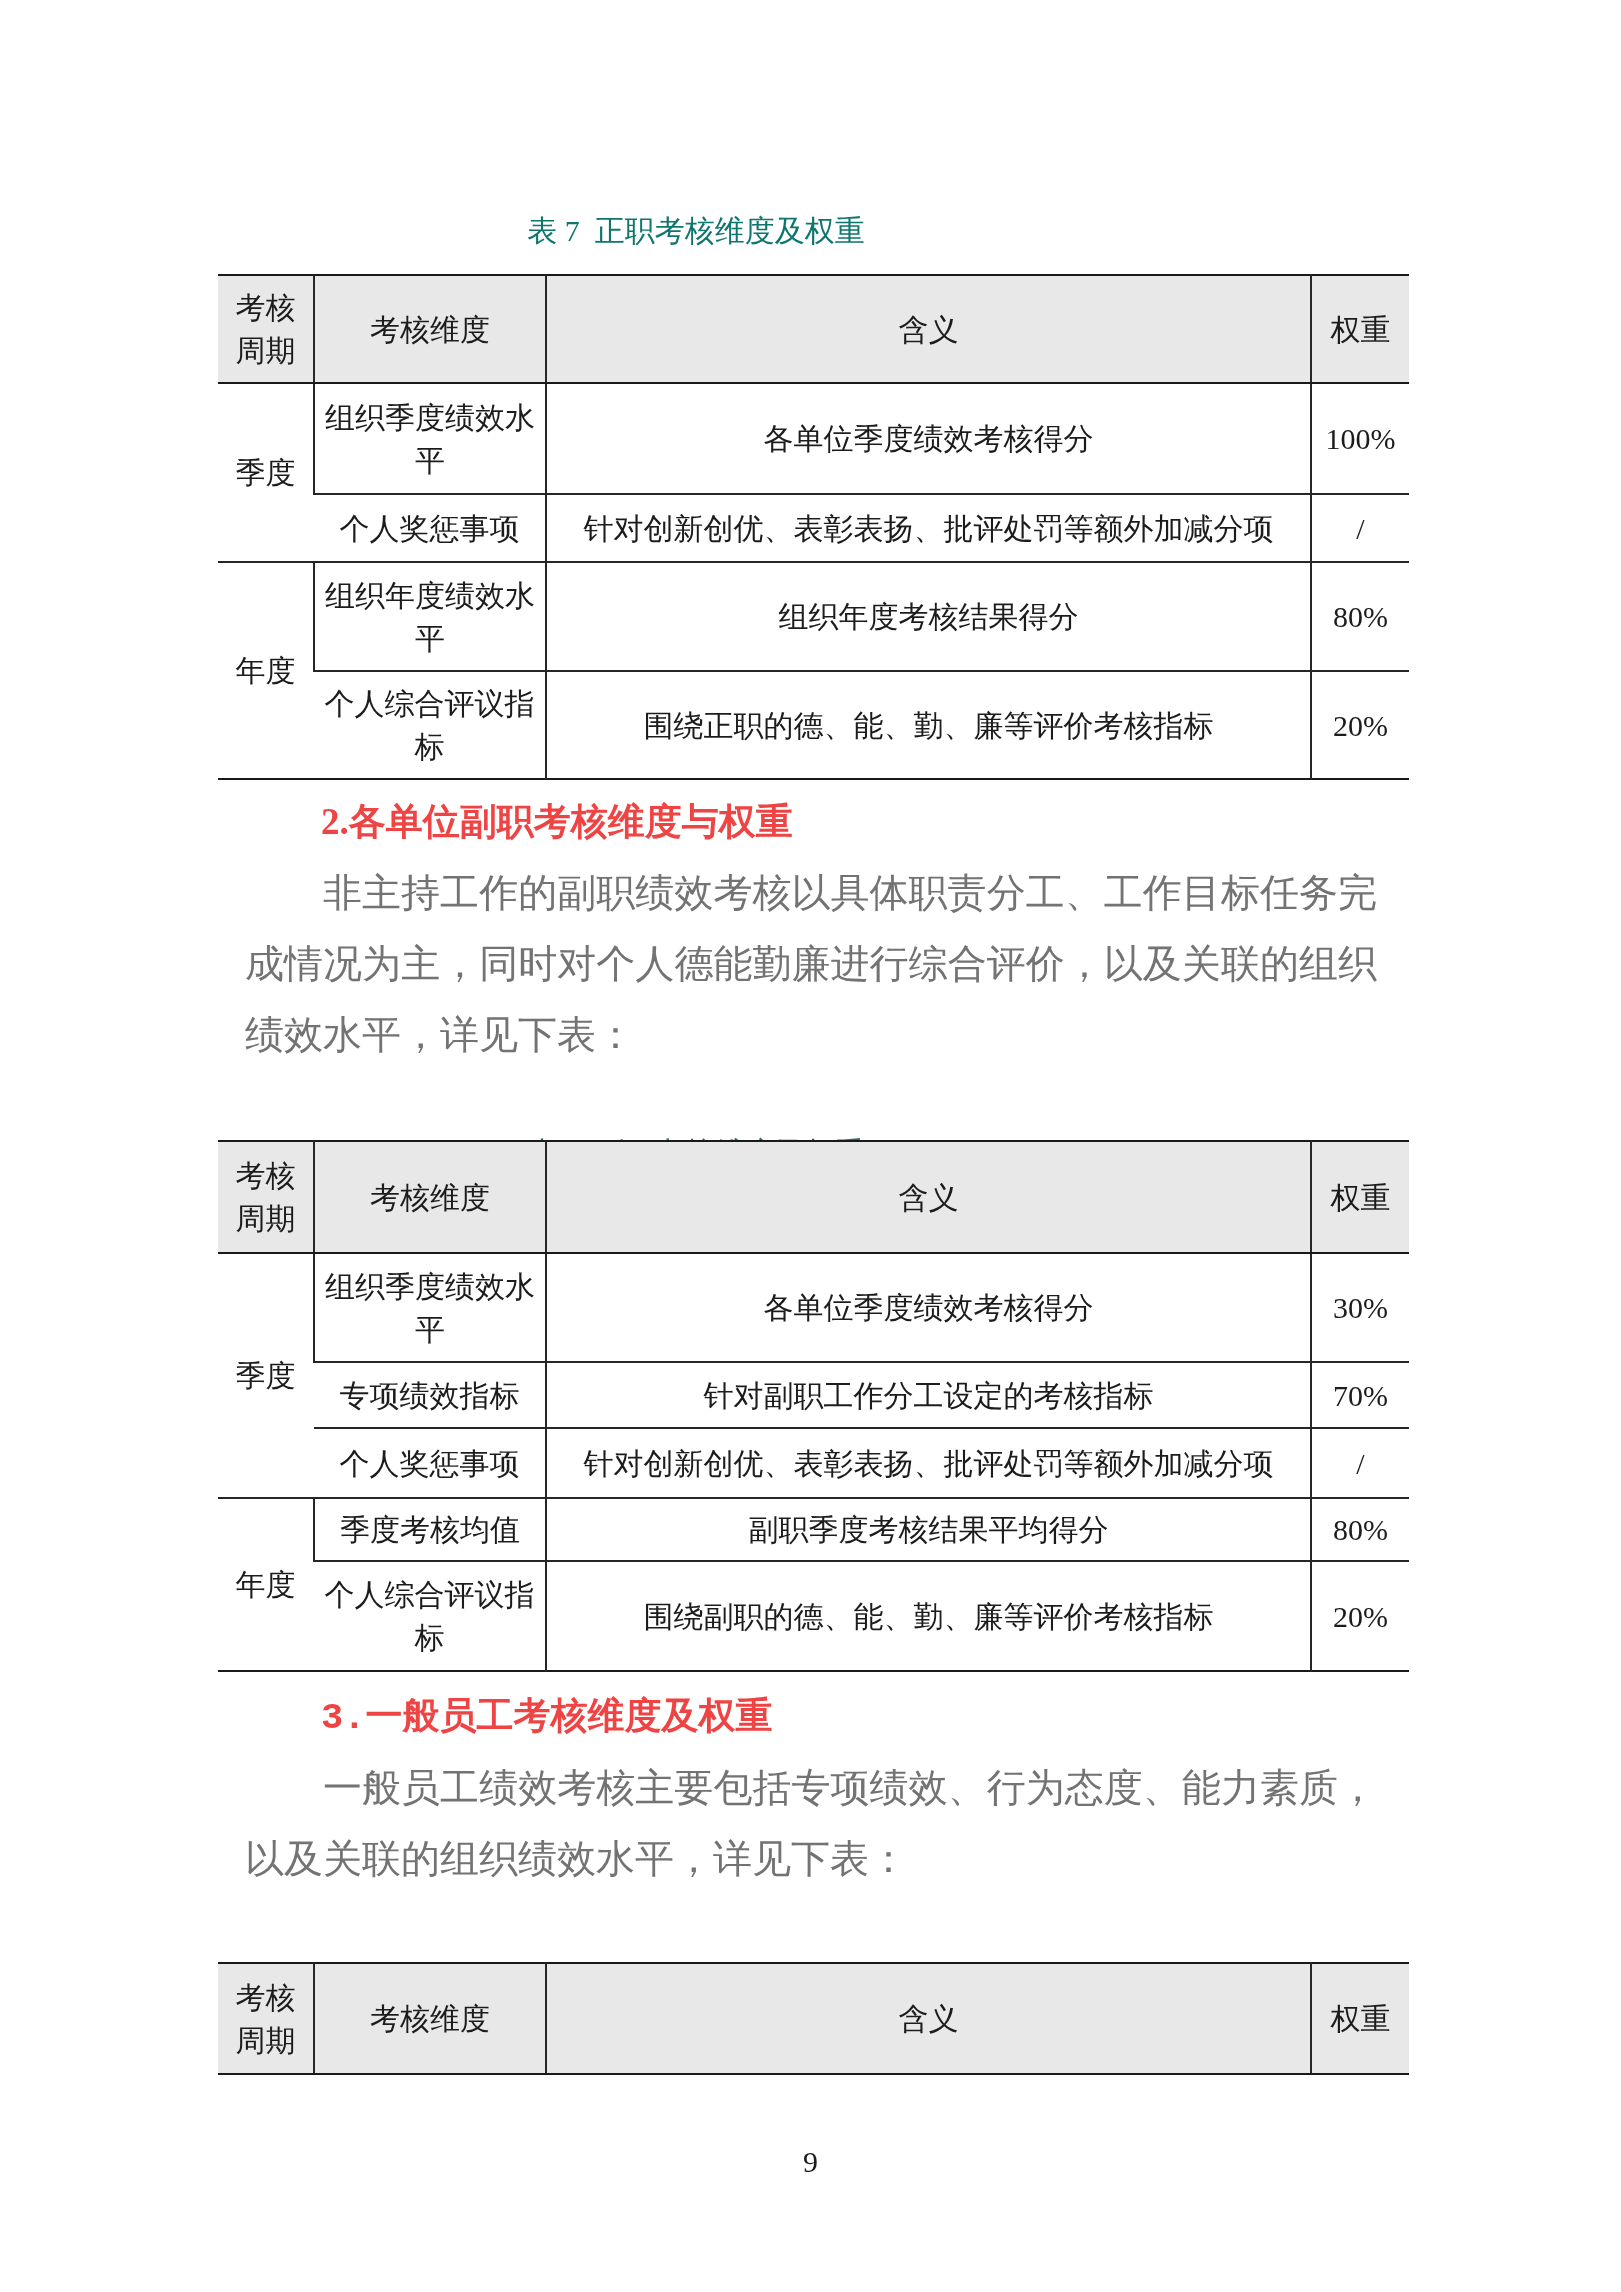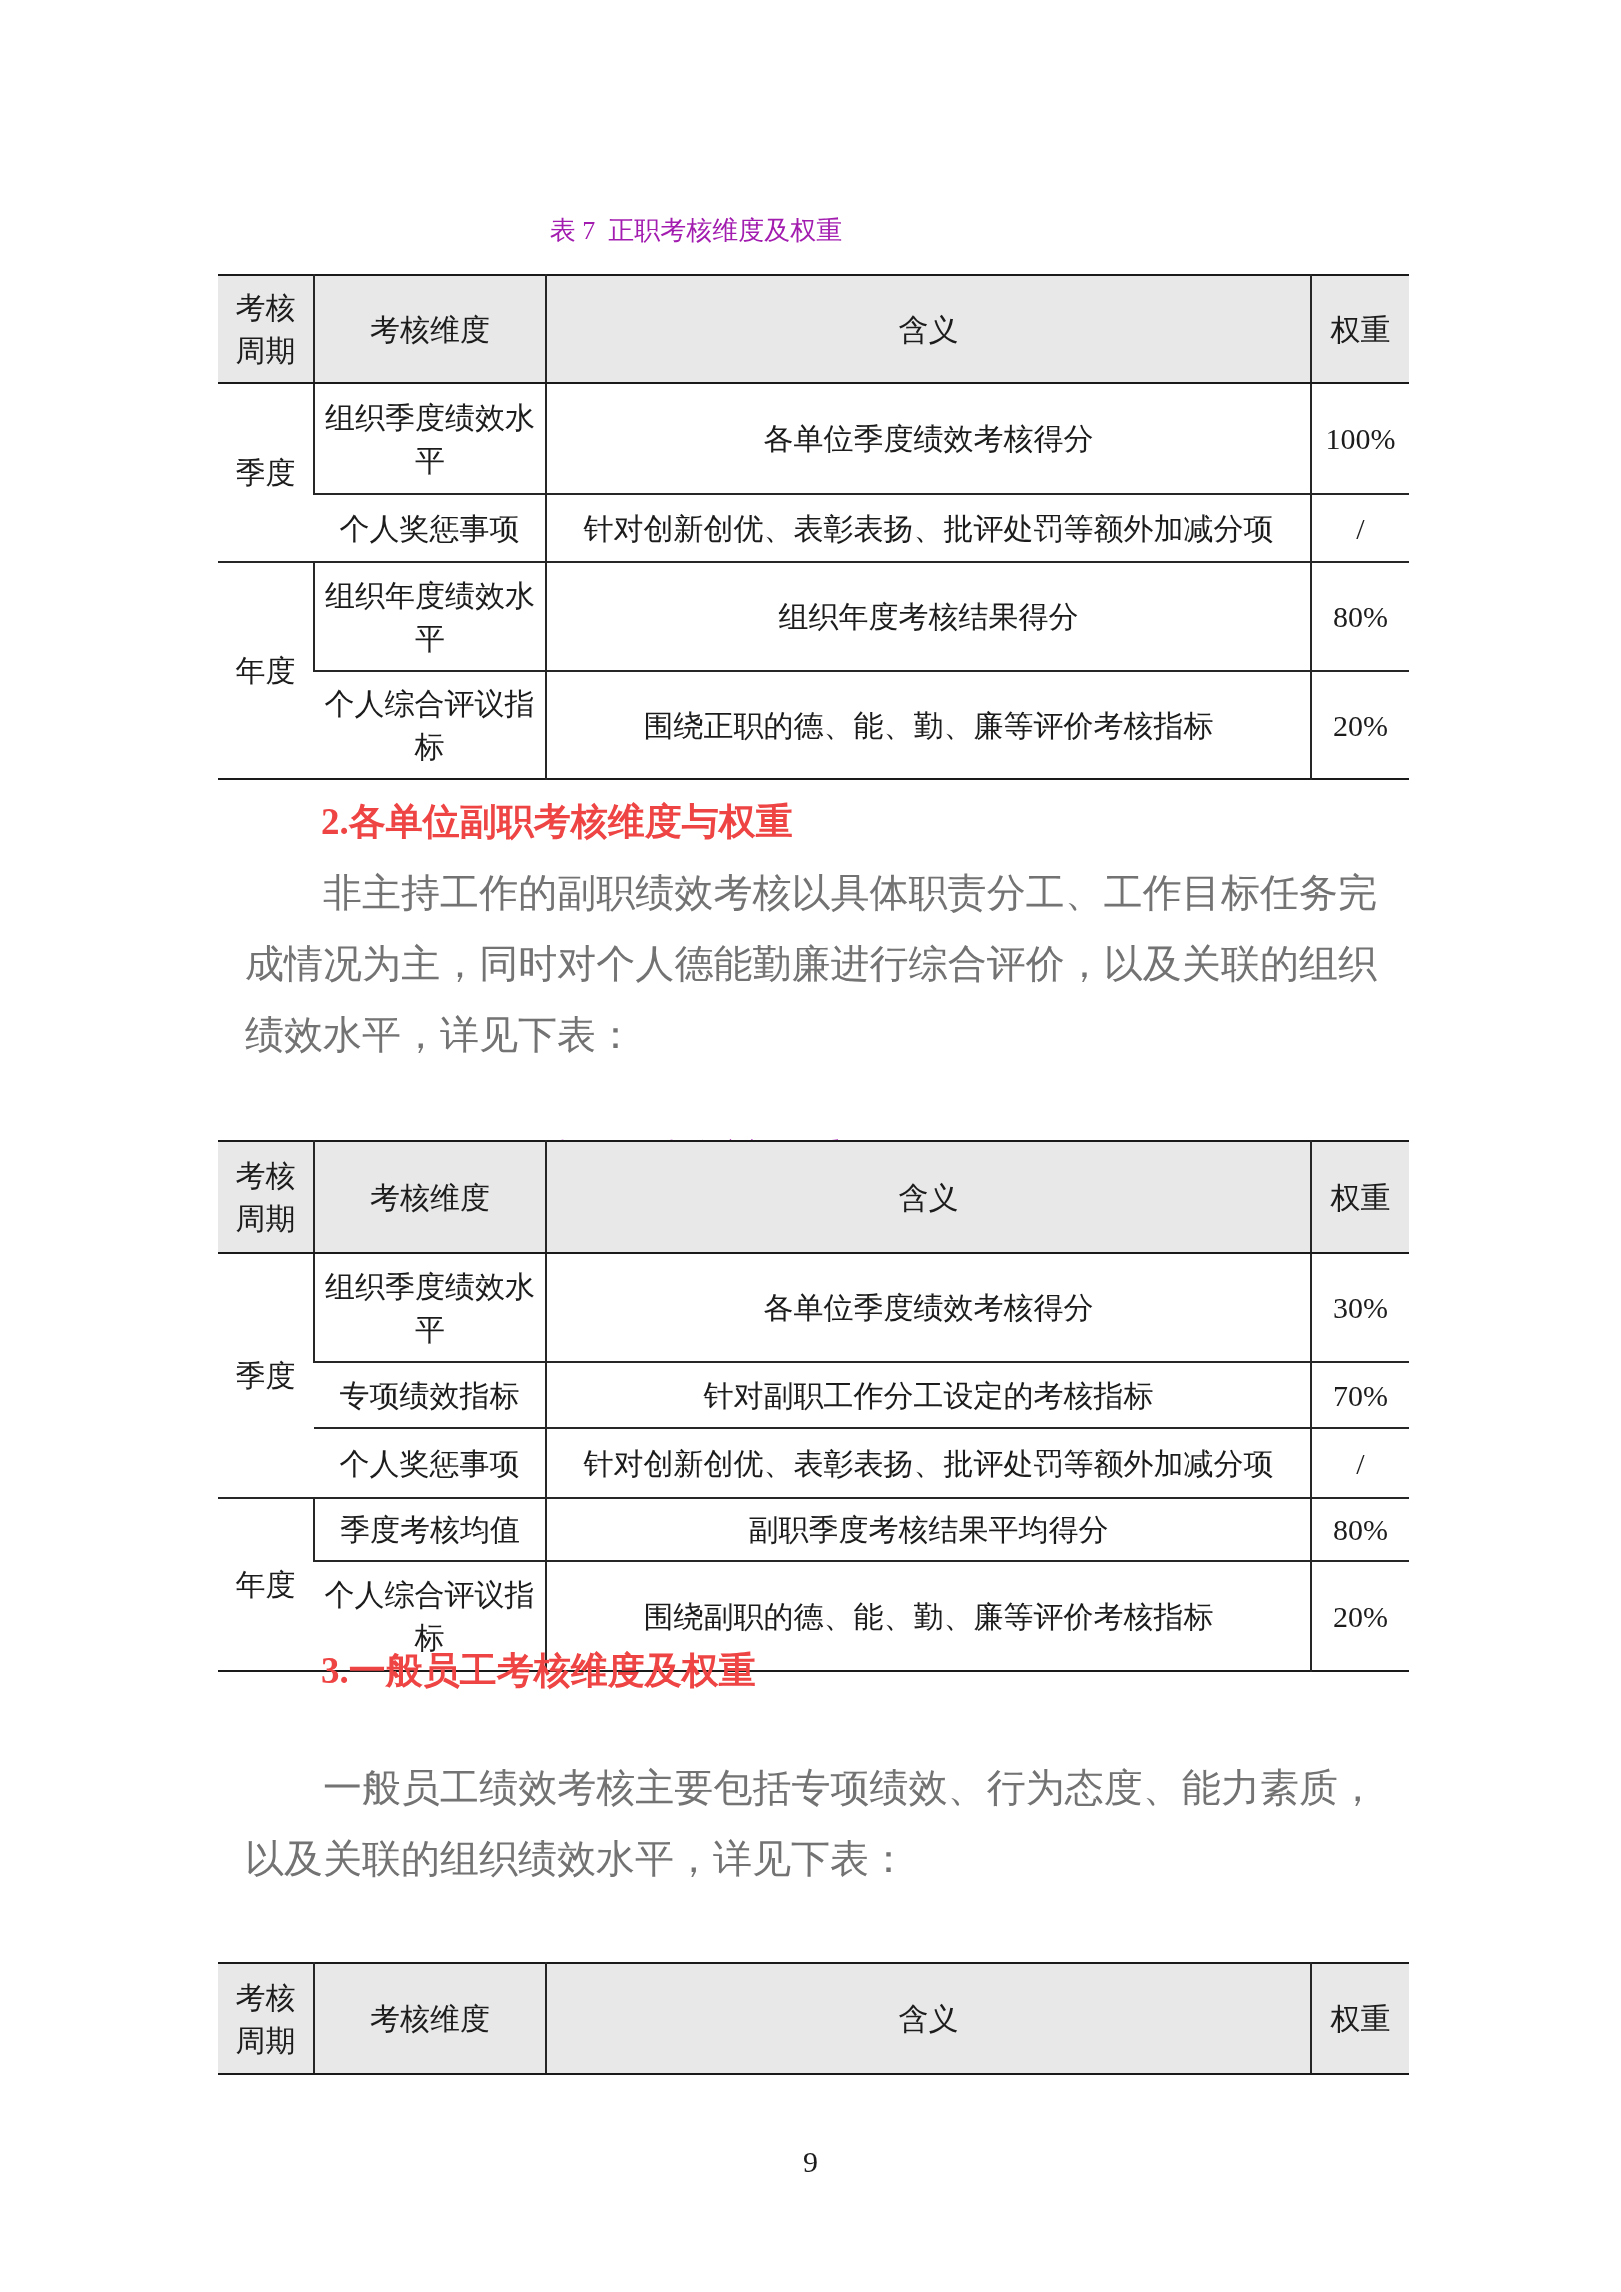--- a/index.html
+++ b/index.html
@@ -13,22 +13,22 @@
     position: relative;
     width: 1621px; height: 2293px;
     background: #ffffff;
     overflow: hidden;
   }
 
   
   .caption {
     position: absolute; left: 0; width: 1392px;
     text-align: center;
-    font-size: 26px; line-height: 43px;
-    color: #a21caf;
+    font-size: 30px; line-height: 43px;
+    color: #0f766e;
     white-space: pre;
   }
   #cap7 { top: 209px; }
   #cap8 { top: 1131px; }
   #cap9 { top: 1892px; }
 
   
   table.doc-table {
     position: absolute; left: 218px;
     width: 1191px;
@@ -60,21 +60,21 @@
   
   .heading {
     position: absolute; left: 245px; width: 1132px;
     padding-left: 76px;
     font-size: 37px; line-height: 45px;
     font-weight: bold;
     color: #ef4444;
     white-space: nowrap;
   }
   #h2 { top: 799px; }
-  #h3 { top: 1648px; }
+  #h3 { top: 1696px; font-family: Liberation Mono, monospace; }
 
   .para {
     position: absolute; left: 245px; width: 1132px;
     font-size: 39px; line-height: 71px;
     text-align: justify;
     text-justify: inter-character;
     text-indent: 78px;
     color: #737373;
   }
   #p2 { top: 857px; }

